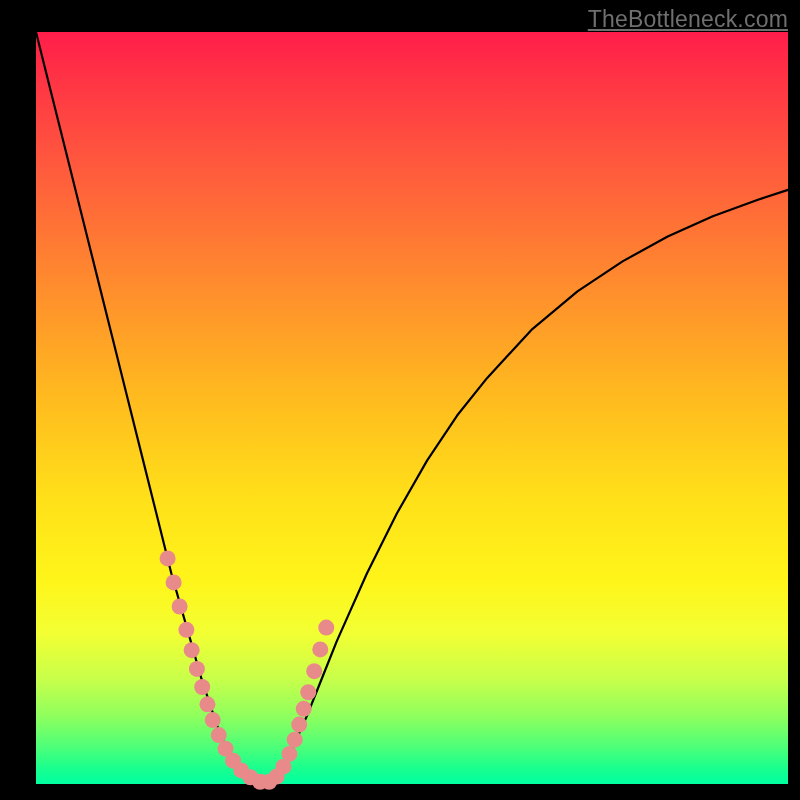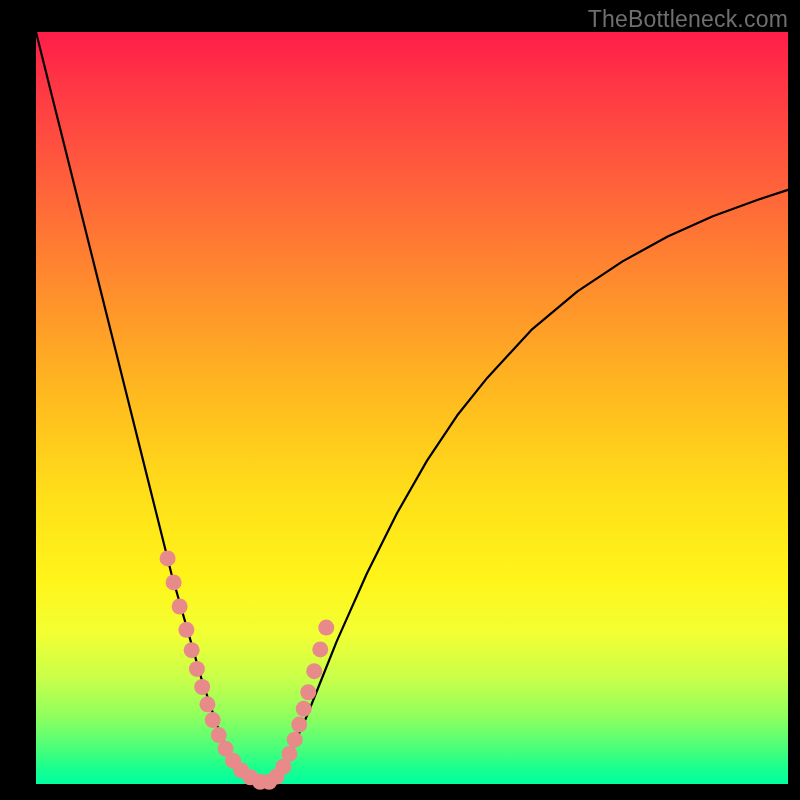--- a/index.html
+++ b/index.html
@@ -43,20 +43,21 @@
   }
   .watermark {
     position: absolute;
     top: 6px;
     right: 12px;
     color: #6f6f6f;
     font-size: 23px;
     font-weight: 500;
     letter-spacing: 0.2px;
     user-select: none;
+    text-decoration: underline;
   }
   svg.curve {
     position: absolute;
     left: 0;
     top: 0;
     width: 752px;
     height: 752px;
     overflow: visible;
   }
 </style>

